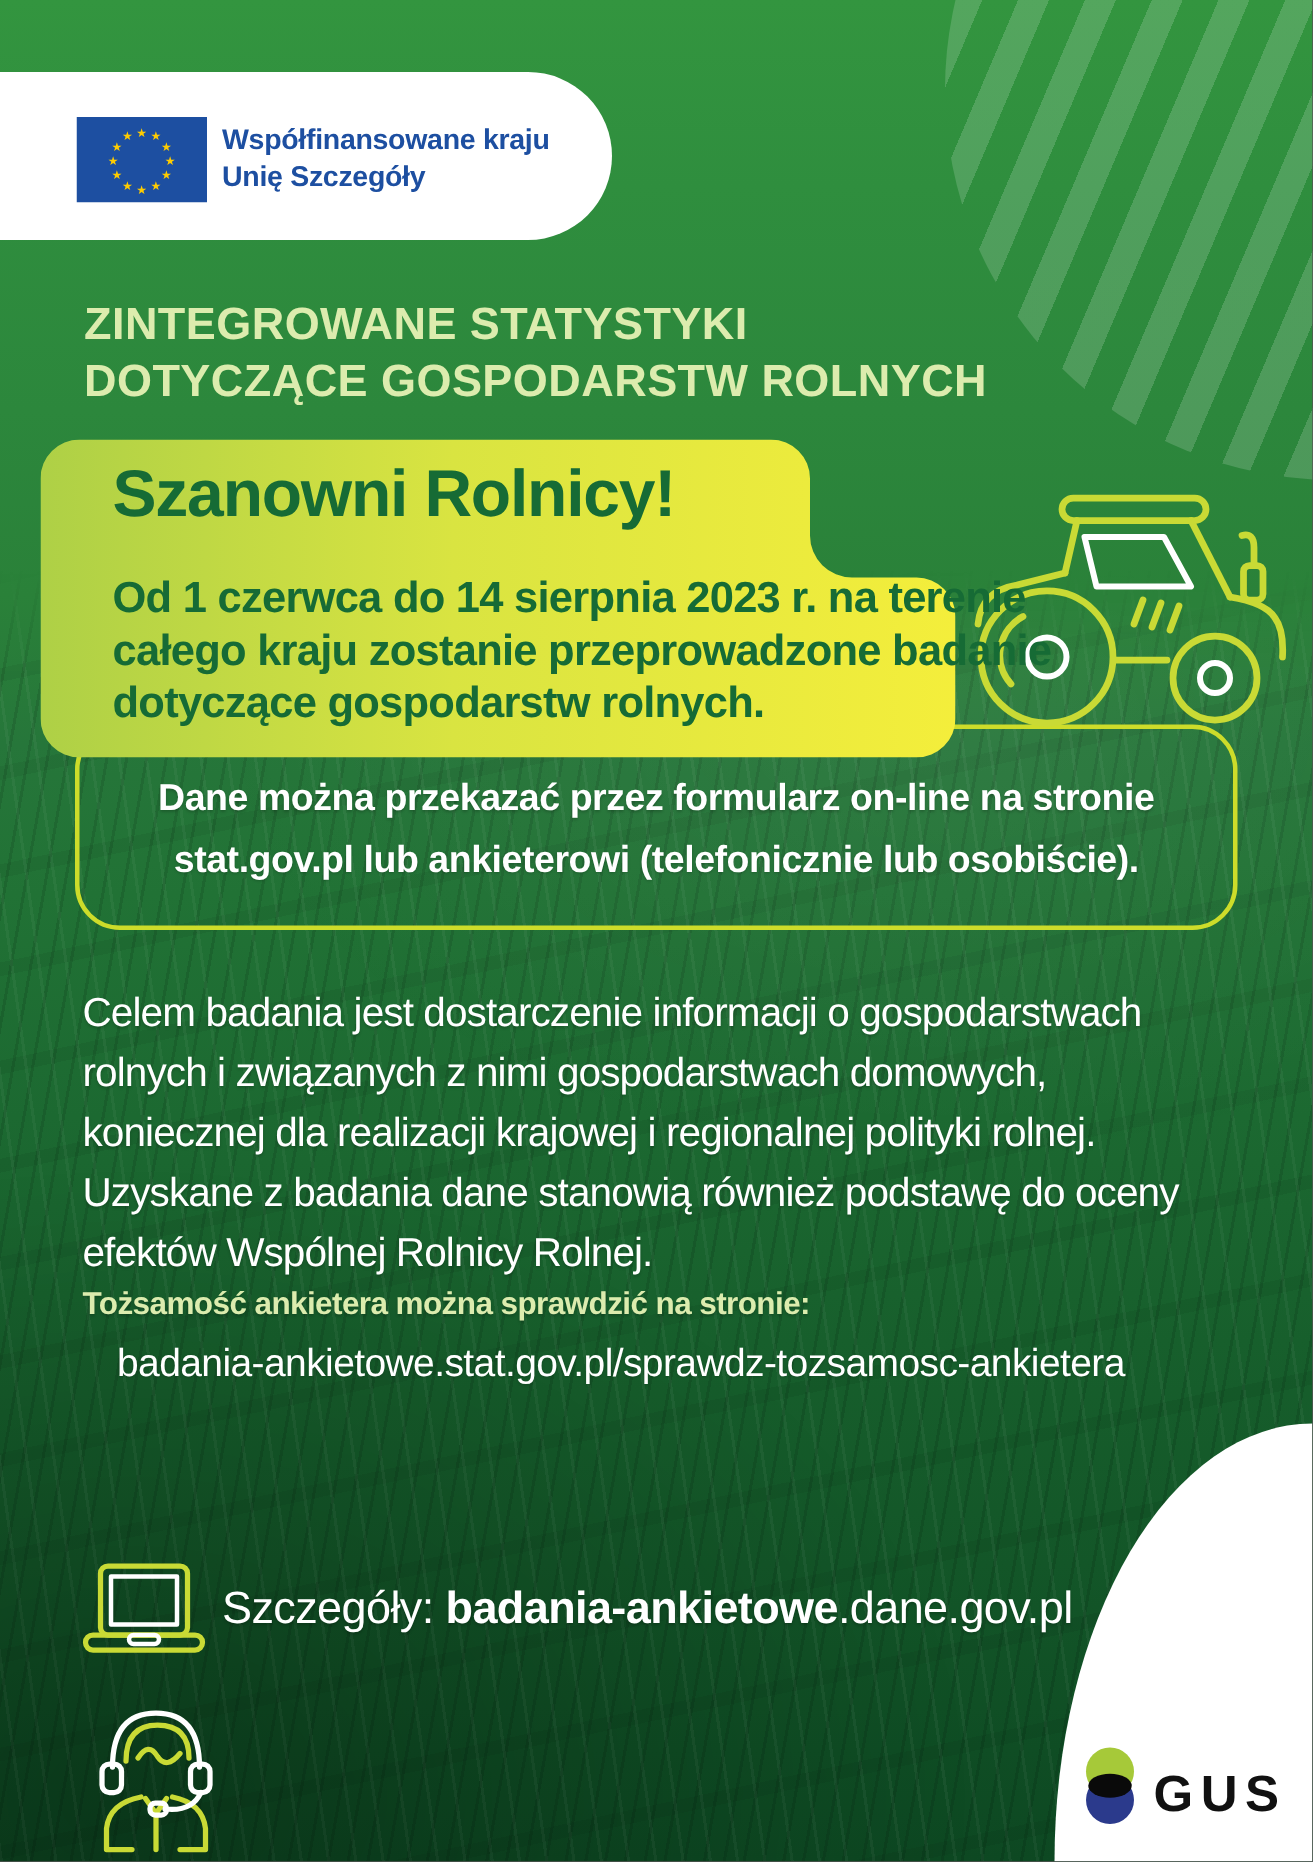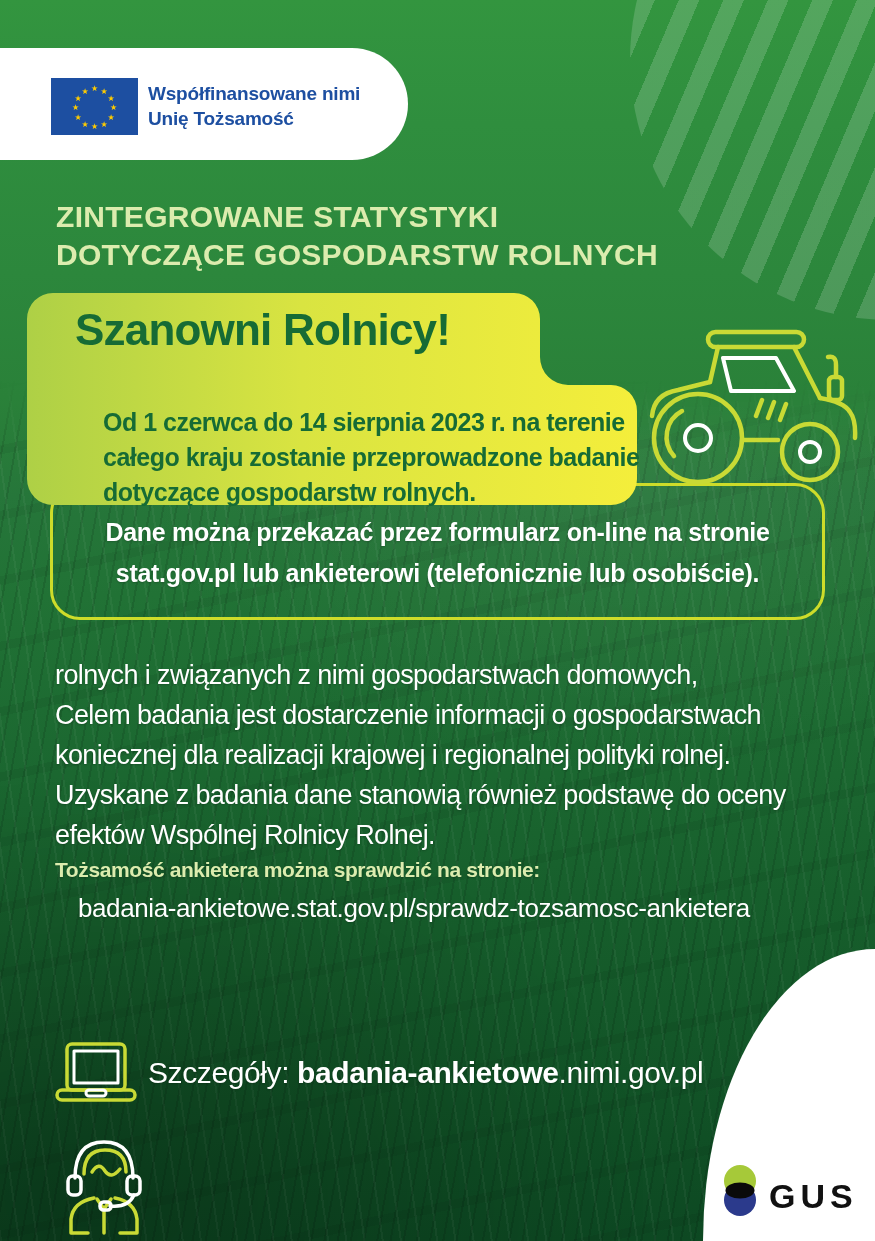--- a/index.html
+++ b/index.html
@@ -41,22 +41,22 @@
     position:absolute;left:56px;top:198px;font-weight:bold;font-size:30px;line-height:38px;
     color:#dcecae;letter-spacing:0.3px;
   }
   .yellow-card{position:absolute;left:27px;top:293px;width:610px;height:268px;z-index:3;}
   .yellow-card svg.shape{position:absolute;left:0;top:0;}
   .yc-title{
     position:absolute;left:48px;top:12px;font-weight:bold;font-size:44px;color:#166b35;
     letter-spacing:-0.8px;white-space:nowrap;
   }
   .yc-body{
-    position:absolute;left:48px;top:112px;font-weight:bold;font-size:25px;line-height:35px;
-    color:#166b35;letter-spacing:-0.5px;white-space:nowrap;margin-left:28px;
+    position:absolute;left:48px;top:89px;font-weight:bold;font-size:29px;line-height:35px;
+    color:#166b35;letter-spacing:-0.5px;white-space:nowrap;
   }
   .outlined-card{
     position:absolute;left:50px;top:483px;width:775px;height:137px;z-index:1;
     border:3px solid #cddc2a;border-radius:30px;box-sizing:border-box;padding-left:22px;
   }
   .oc-text{
     position:absolute;left:0;right:0;top:26px;text-align:center;color:#fff;
     font-weight:bold;font-size:25px;line-height:41px;letter-spacing:-0.3px;white-space:nowrap;
     text-shadow:0 1px 2px rgba(0,0,0,.2);
   }
@@ -113,22 +113,22 @@
           <text x="53" y="48.5">★</text>
         <text x="43.5" y="51">★</text>
           <text x="34" y="48.5">★</text>
           <text x="27" y="41.5">★</text>
         <text x="24.5" y="32">★</text>
           <text x="27" y="22.5">★</text>
           <text x="34" y="15.5">★</text>
       </g>
     </svg>
     <div class="eu-text">
-      <div>Współfinansowane nimi</div>
-      <div>Unię Tożsamość</div>
+      <div>Współfinansowane kraju</div>
+      <div>Unię Szczegóły</div>
     </div>
   </div>
 
   <div class="heading">
     <div>ZINTEGROWANE STATYSTYKI</div>
     <div>DOTYCZĄCE GOSPODARSTW ROLNYCH</div>
   </div>
 
   <div class="yellow-card">
     <svg class="shape" width="610" height="212" viewBox="0 0 610 212">
@@ -174,42 +174,42 @@
       <circle cx="162" cy="132" r="28"></circle>
     </g>
     <g stroke="#ffffff" stroke-width="4">
       <path d="M 75 38 L 128 38 L 146 71 L 83 71 Z"></path>
       <circle cx="50" cy="118" r="13"></circle>
       <circle cx="162" cy="132" r="10"></circle>
     </g>
   </svg>
 
   <div class="about">
+    <div>Celem badania jest dostarczenie informacji o gospodarstwach</div>
     <div>rolnych i związanych z nimi gospodarstwach domowych,</div>
-    <div>Celem badania jest dostarczenie informacji o gospodarstwach</div>
     <div>koniecznej dla realizacji krajowej i regionalnej polityki rolnej.</div>
     <div>Uzyskane z badania dane stanowią również podstawę do oceny</div>
     <div>efektów Wspólnej Rolnicy Rolnej.</div>
   </div>
 
   <div class="verify-label">Tożsamość ankietera można sprawdzić na stronie:</div>
   <div class="verify-url">badania-ankietowe.stat.gov.pl/sprawdz-tozsamosc-ankietera</div>
 
   <svg class="laptop" width="82" height="64" viewBox="0 0 82 64" fill="none" stroke-linecap="round" stroke-linejoin="round">
     <g stroke="#c9da35" stroke-width="3.5">
       <rect x="12" y="2" width="58" height="46" rx="5"></rect>
       <rect x="2" y="48" width="78" height="10" rx="5"></rect>
     </g>
     <g stroke="#ffffff" stroke-width="3">
       <rect x="19" y="9" width="44" height="32"></rect>
       <rect x="31" y="48" width="20" height="6" rx="3"></rect>
     </g>
   </svg>
   <div class="details-text">
-    <span>Szczegóły: </span><span class="bold">badania-ankietowe</span><span>.nimi.gov.pl</span>
+    <span>Szczegóły: </span><span class="bold">badania-ankietowe</span><span>.dane.gov.pl</span>
   </div>
 
   <svg class="headset" width="92" height="100" viewBox="0 0 92 100" fill="none" stroke-linecap="round" stroke-linejoin="round">
     <g stroke="#c9da35" stroke-width="3.5">
       <path d="M 26 38 Q 26 14 47 14 Q 68 14 68 36"></path>
       <path d="M 34 36 q 7 -11 13 -1 q 6 9 15 -2"></path>
       <path d="M 30 97 L 13 97 L 13 83 Q 15 66 36 62"></path>
       <path d="M 62 97 L 79 97 L 79 83 Q 77 66 57 62"></path>
       <path d="M 39 63 L 46 73 L 53 63 M 46 73 L 46 97"></path>
     </g>

